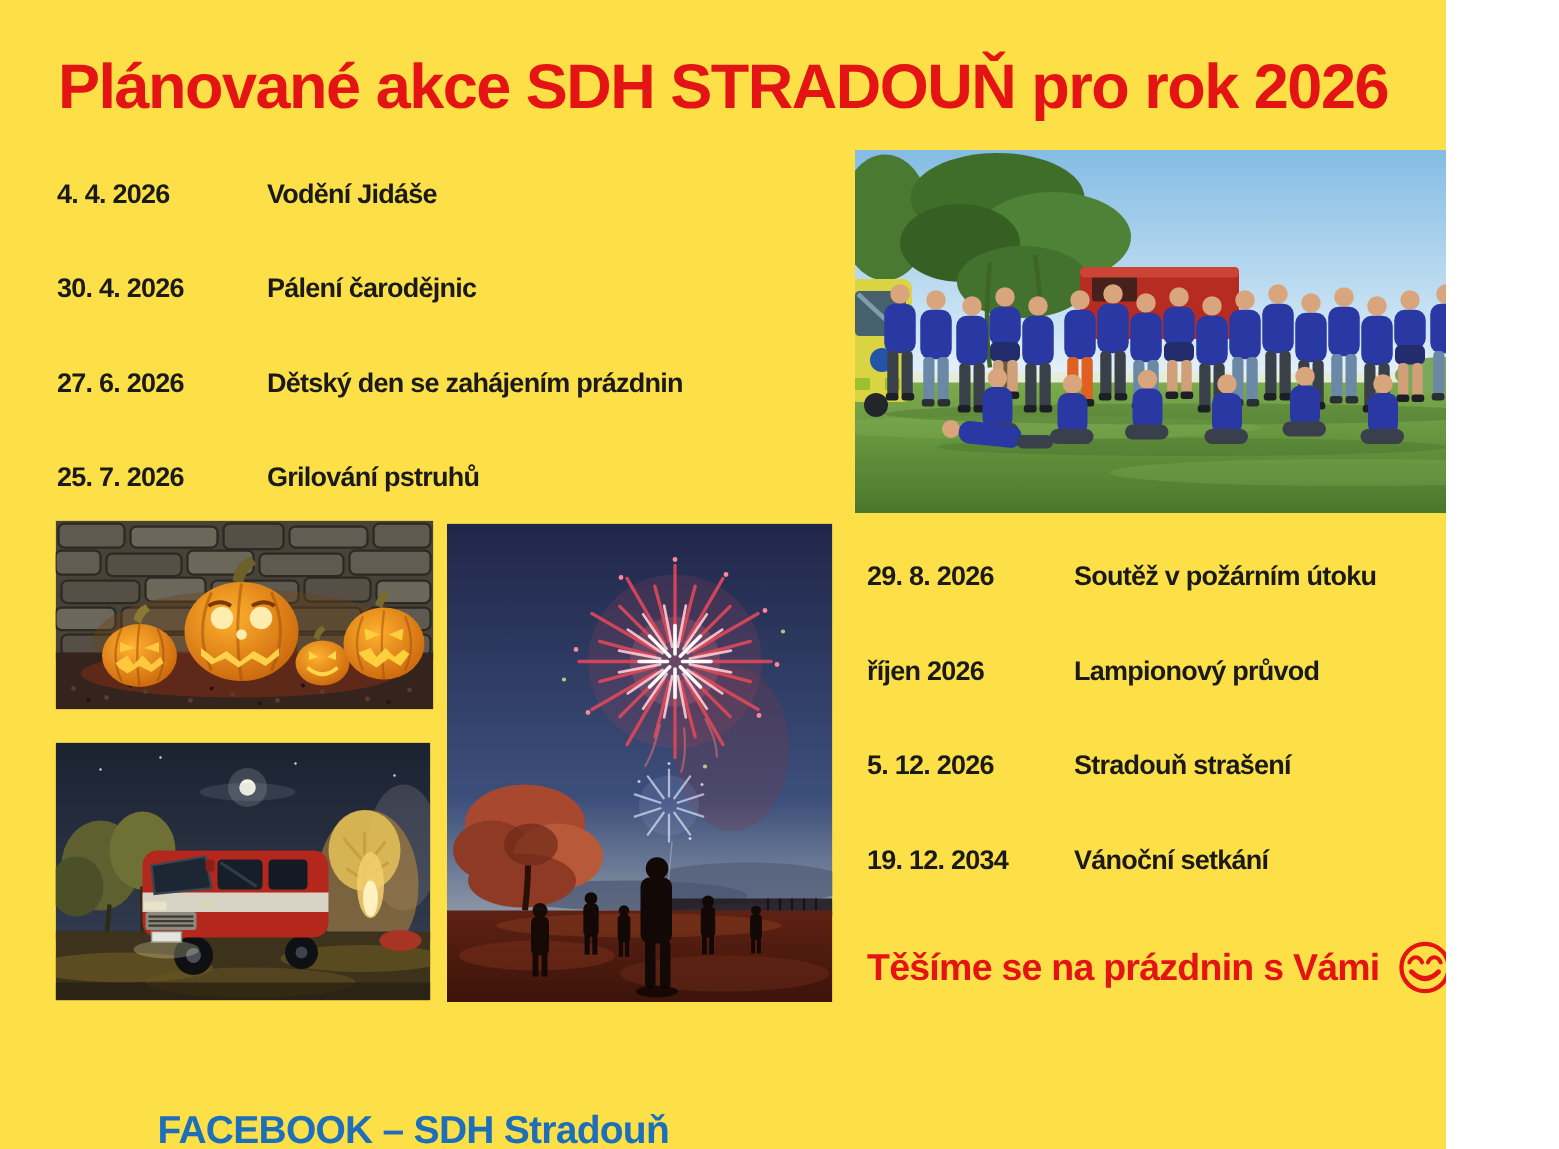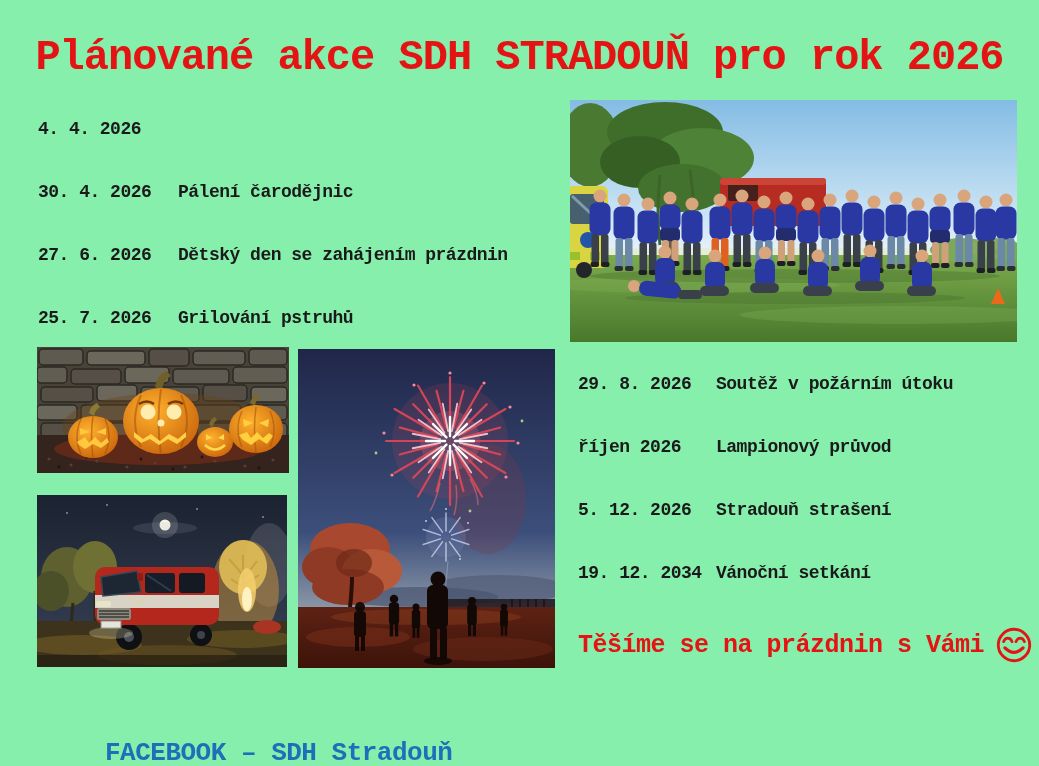--- a/index.html
+++ b/index.html
@@ -1,18 +1,18 @@
 <!DOCTYPE html>
 <html lang="cs"><head>
 <meta charset="utf-8">
 <title>SDH Stradouň 2026</title>
 <style>
   html,body{margin:0;padding:0;background:#ffffff;}
-  .page{position:relative;width:1039px;height:766px;background:#86efac;overflow:hidden;
-        font-family:Liberation Mono, monospace;color:#1a1a1a;}
+  .page{position:relative;width:964px;height:766px;background:#fde047;overflow:hidden;
+        font-family:Liberation Sans, sans-serif;color:#1a1a1a;}
   .title{position:absolute;top:34px;left:0;width:100%;text-align:center;
          font-size:42px;font-weight:bold;color:#e51414;letter-spacing:-1px;white-space:nowrap;}
   .list{position:absolute;display:flex;flex-direction:column;gap:33px;}
   .list-left{left:38px;top:114px;}
   .list-right{left:578px;top:369px;}
   .row{display:flex;font-size:18px;font-weight:bold;line-height:30px;letter-spacing:-0.5px;white-space:nowrap;}
   .row .date{min-width:140px;}
   .list-right .row .date{min-width:138px;}
   .closing{position:absolute;left:578px;top:625px;display:flex;align-items:center;gap:10px;
            font-size:25px;font-weight:bold;color:#e51414;letter-spacing:-0.5px;white-space:nowrap;}
@@ -30,20 +30,21 @@
 </head>
 <body>
 
 <div class="page">
 
   <div class="title">Plánované akce SDH STRADOUŇ pro rok 2026</div>
 
   <div class="list list-left">
     <div class="row">
       <span class="date">4. 4. 2026</span>
+      <span class="name">Vodění Jidáše</span>
     </div>
     <div class="row">
       <span class="date">30. 4. 2026</span>
       <span class="name">Pálení čarodějnic</span>
     </div>
     <div class="row">
       <span class="date">27. 6. 2026</span>
       <span class="name">Dětský den se zahájením prázdnin</span>
     </div>
     <div class="row">

